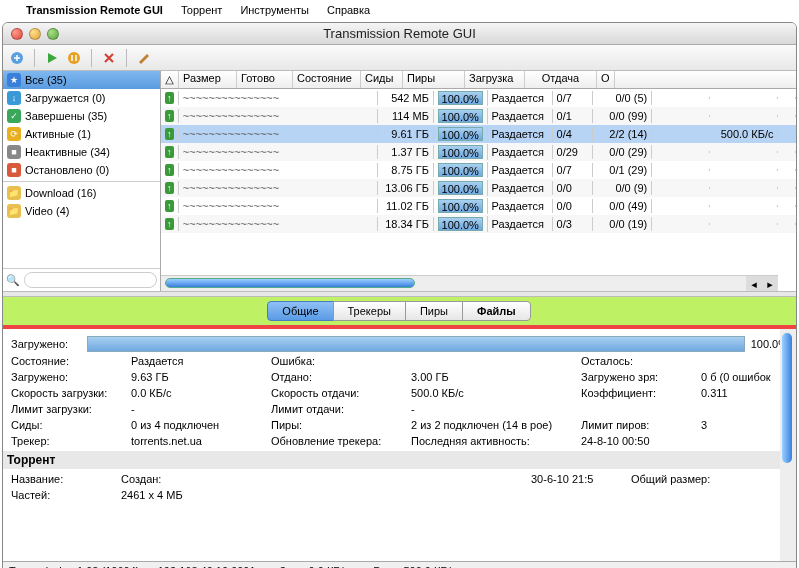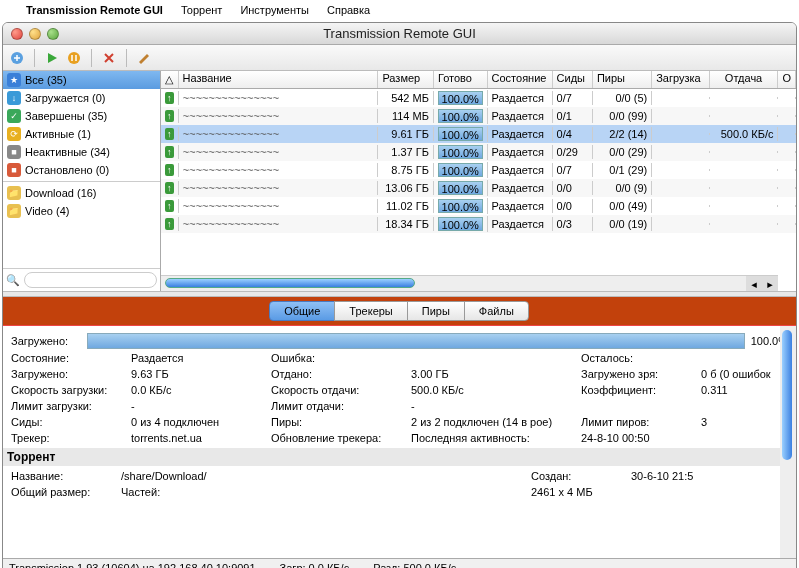--- a/index.html
+++ b/index.html
@@ -52,24 +52,24 @@
 .dl-icon { width: 12px; height: 12px; background: #3a9a3a; border-radius: 2px; display: flex; align-items: center; justify-content: center; color: #fff; font-size: 9px; }
 .done-bar { background: linear-gradient(#a8d0f0,#6fa8e0); text-align: center; height: 14px; line-height: 14px; border: 1px solid #7aa; }
 
 .hscroll { height: 16px; background: #eee; border-top: 1px solid #ccc; position: relative; margin: 0 18px 0 0; }
 .hscroll .thumb { position: absolute; left: 4px; top: 2px; height: 10px; width: 250px; border-radius: 6px; background: linear-gradient(#9bd0ff,#3a7fe0); border: 1px solid #5a8; }
 .hscroll .arrow { position: absolute; top: 0; width: 16px; height: 16px; background: #ddd; display:flex; align-items:center; justify-content:center;}
 .hscroll .al { right: 16px; } .hscroll .ar { right: 0; }
 
 .vsplit { height: 6px; background: #e8e8e8; border-top: 1px solid #bbb; border-bottom: 1px solid #bbb; cursor: row-resize; }
 
-.tabs-row { display: flex; justify-content: center; gap: 0; padding: 4px; background: #c2410c; border-bottom: 1px solid #ef4444; }
+.tabs-row { display: flex; justify-content: center; gap: 0; padding: 4px; background: #bef264; border-bottom: 4px solid #ef4444; }
 .tab { padding: 2px 14px; border: 1px solid #999; background: linear-gradient(#fff,#e6e6e6); margin-left: -1px; height: 20px; display: flex; align-items: center; }
 .tab:first-child { border-radius: 4px 0 0 4px; }
-.tab:last-child { border-radius: 0 4px 4px 0; }
+.tab:last-child { border-radius: 0 4px 4px 0; font-weight: bold; }
 .tab.active { background: linear-gradient(#8fc0f5,#5a9be5); border-color: #4a7ac0; }
 
 .details { padding: 4px 8px; position: relative; height: 232px; overflow: hidden; }
 .det-row { display: flex; align-items: center; margin: 3px 0; gap: 6px; }
 .det-label { width: 70px; }
 .det-progress { flex: 1; height: 16px; background: linear-gradient(#a8d0f0,#6fa8e0); border: 1px solid #8ab; }
 .det-section { font-weight: bold; font-size: 12px; background: #e8e8e8; padding: 2px 4px; margin: 4px -8px; }
 .det-grid { display: grid; grid-template-columns: 120px 140px 140px 170px 120px 100px; row-gap: 4px; }
 .det-grid .k { color: #000; }
 .det-grid .v { color: #000; }
@@ -171,21 +171,20 @@
         </div>
       <div class="search-row">
         <span>🔍</span>
         <input type="text" style="">
       </div>
     </div>
 
     <div class="gridwrap">
       <div class="grid-head">
         <div class="c-icon">△</div>
-        <div class="c-name" style="font-style:normal;color:#000">Название</div>
         <div class="c-size" style="text-align:left">Размер</div>
         <div class="c-done">Готово</div>
         <div class="c-state">Состояние</div>
         <div class="c-seeds" style="text-align:left">Сиды</div>
         <div class="c-peers" style="text-align:left">Пиры</div>
         <div class="c-dl" style="text-align:left">Загрузка</div>
         <div class="c-ul" style="text-align:center">Отдача</div>
         <div class="c-o">О</div>
       </div>
       <div class="grid-body" id="grid-body">
@@ -381,21 +380,20 @@
       <span class="k">Трекер:</span>
         <span class="v">torrents.net.ua</span>
       <span class="k">Обновление трекера:</span>
       <span class="k">Последняя активность:</span>
         <span class="v">24-8-10 00:50</span>
     </div>
 
     <div class="det-section">Торрент</div>
     <div class="det-grid" style="grid-template-columns:110px 410px 100px 100px">
       <span class="k">Название:</span>
-        <span class="v">/share/Download/</span>
       <span class="k">Создан:</span>
         <span class="v">30-6-10 21:5</span>
       <span class="k">Общий размер:</span>
       <span class="k">Частей:</span>
         <span class="v">2461 x 4 МБ</span>
     </div>
 
     <div class="vscroll">
         <div class="thumb"></div>
       </div>

